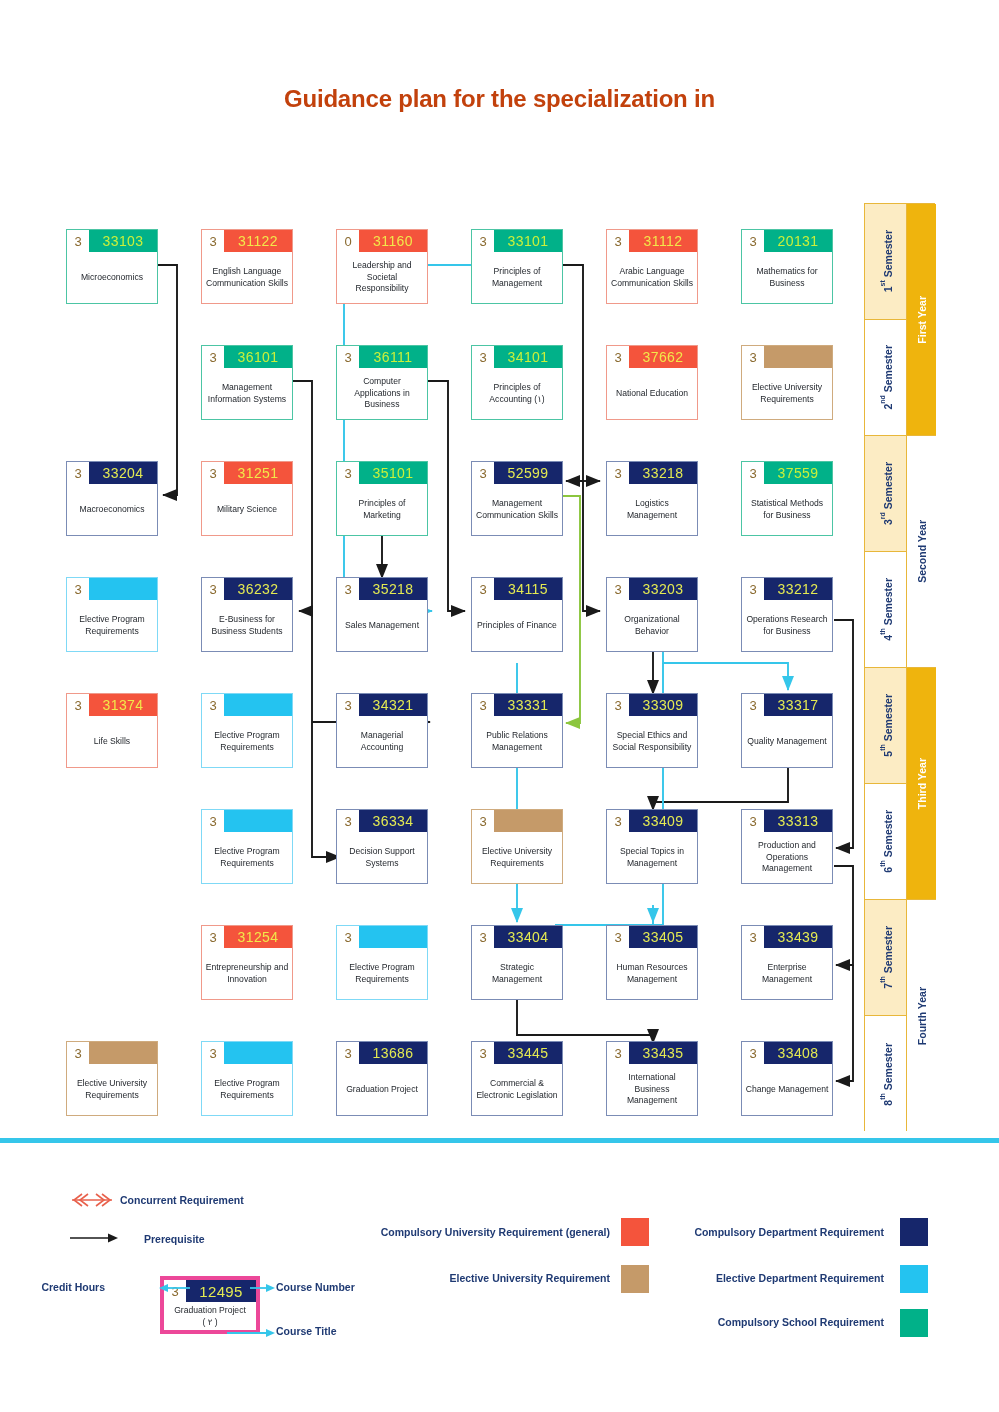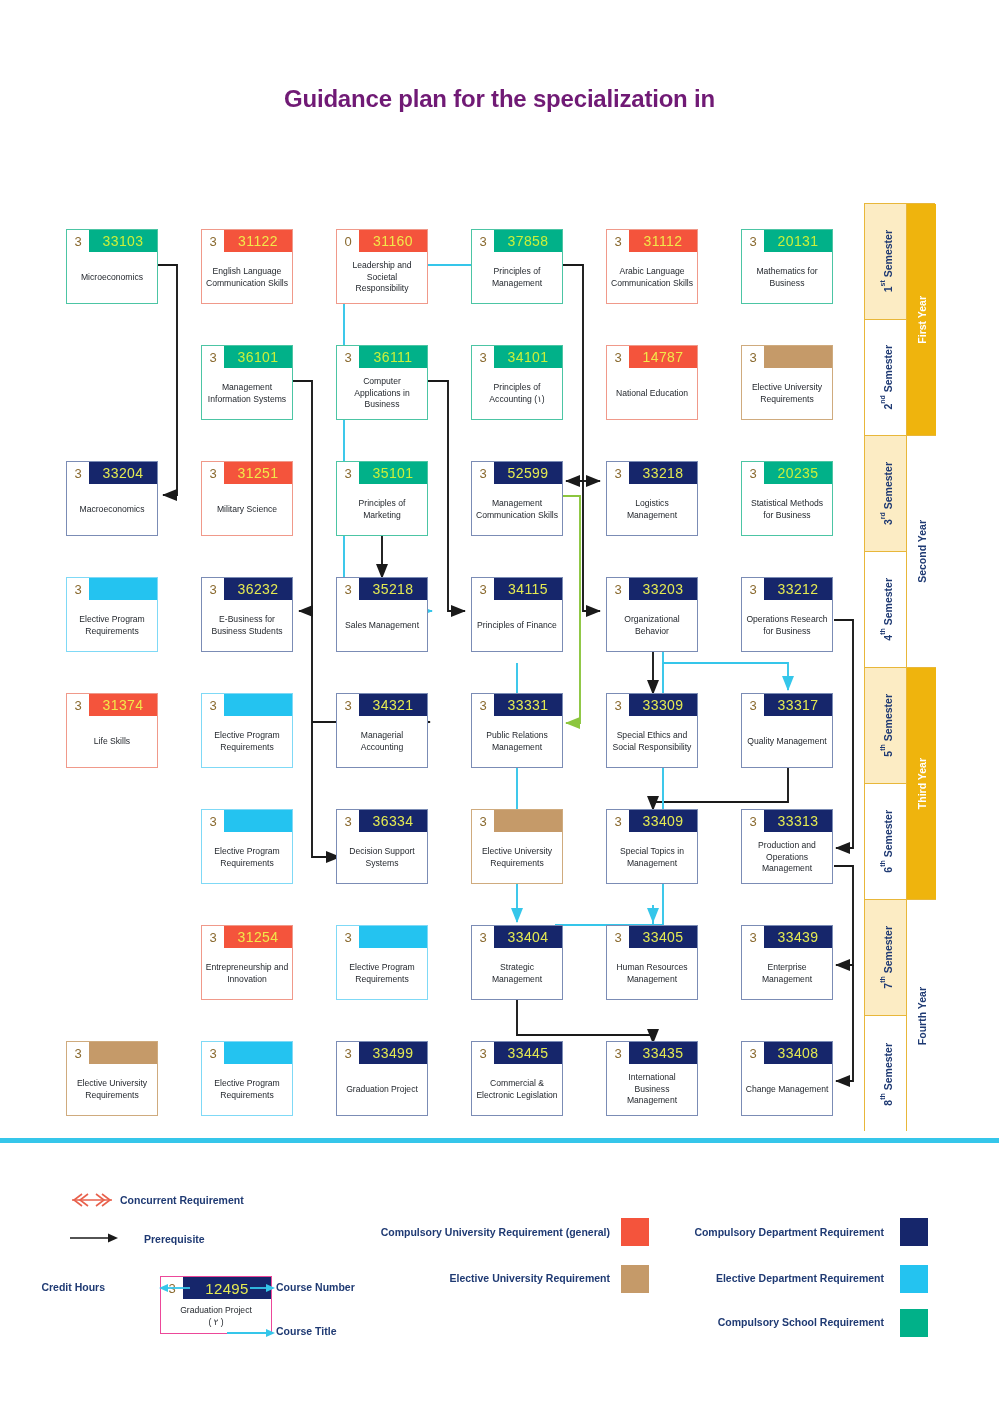--- a/index.html
+++ b/index.html
@@ -6,21 +6,21 @@
   body{
     width:999px;height:1412px;background:#ffffff;
     font-family:"Liberation Sans",sans-serif;
     position:relative;overflow:hidden;
   }
   #stage{position:absolute;left:0;top:0;width:999px;height:1412px;}
 
   
   .title{
     position:absolute;left:0;top:78px;width:999px;text-align:center;
-    font-size:24px;font-weight:bold;color:#701a75;line-height:42px;
+    font-size:24px;font-weight:bold;color:#c2410c;line-height:42px;
     letter-spacing:-0.2px;
   }
 
   
   .course{
     position:absolute;width:92px;height:75px;box-sizing:border-box;
     background:#ffffff;border:1px solid #9aa6c4;
     display:flex;flex-direction:column;
   }
   .chead{display:flex;height:22px;flex:0 0 22px;}
@@ -92,22 +92,22 @@
     position:absolute;left:0;top:1159px;width:999px;text-align:center;
     font-size:14px;font-weight:bold;color:#1f3a73;
   }
   .key-lbl{
     position:absolute;font-size:10.5px;font-weight:bold;color:#1f3a73;white-space:nowrap;
   }
   .key-lbl.r{text-align:right;}
   .swatch{position:absolute;width:28px;height:28px;}
 
   .legend-box{
-    position:absolute;left:160px;top:1276px;width:112px;height:58px;
-    box-sizing:border-box;border:1px solid #ec4899;background:#fff;
+    position:absolute;left:160px;top:1276px;width:100px;height:58px;
+    box-sizing:border-box;border:4px solid #ec4899;background:#fff;
     display:flex;flex-direction:column;
   }
   .legend-box .chead{height:22px;flex:0 0 22px;}
   .legend-box .ch-code{background:#16266b;color:#e4ea52;font-size:15px;}
   .legend-box .cbody{font-size:8.6px;line-height:12px;}
 
   
   svg.links{position:absolute;left:0;top:0;width:999px;height:1412px;pointer-events:none;}
 </style>
 </head>
@@ -192,21 +192,21 @@
       <div class="course cat-cur" style="left: 336px; top: 229px;">
         <div class="chead">
           <div class="ch-credit">0</div>
           <div class="ch-code">31160</div>
         </div>
         <div class="cbody">Leadership and Societal Responsibility</div>
       </div>
       <div class="course cat-csr" style="left: 471px; top: 229px;">
         <div class="chead">
           <div class="ch-credit">3</div>
-          <div class="ch-code">37858</div>
+          <div class="ch-code">33101</div>
         </div>
         <div class="cbody">Principles of Management</div>
       </div>
       <div class="course cat-cur" style="left: 606px; top: 229px;">
         <div class="chead">
           <div class="ch-credit">3</div>
           <div class="ch-code">31112</div>
         </div>
         <div class="cbody">Arabic Language Communication Skills</div>
       </div>
@@ -234,21 +234,21 @@
       <div class="course cat-csr" style="left: 471px; top: 345px;">
         <div class="chead">
           <div class="ch-credit">3</div>
           <div class="ch-code">34101</div>
         </div>
         <div class="cbody">Principles of Accounting (١)</div>
       </div>
       <div class="course cat-cur" style="left: 606px; top: 345px;">
         <div class="chead">
           <div class="ch-credit">3</div>
-          <div class="ch-code">14787</div>
+          <div class="ch-code">37662</div>
         </div>
         <div class="cbody">National Education</div>
       </div>
       <div class="course cat-eur" style="left: 741px; top: 345px;">
         <div class="chead">
           <div class="ch-credit">3</div>
           <div class="ch-code"></div>
         </div>
         <div class="cbody">Elective University Requirements</div>
       </div>
@@ -283,21 +283,21 @@
       <div class="course cat-cdr" style="left: 606px; top: 461px;">
         <div class="chead">
           <div class="ch-credit">3</div>
           <div class="ch-code">33218</div>
         </div>
         <div class="cbody">Logistics Management</div>
       </div>
       <div class="course cat-csr" style="left: 741px; top: 461px;">
         <div class="chead">
           <div class="ch-credit">3</div>
-          <div class="ch-code">20235</div>
+          <div class="ch-code">37559</div>
         </div>
         <div class="cbody">Statistical Methods for Business</div>
       </div>
       <div class="course cat-edr" style="left: 66px; top: 577px;">
         <div class="chead">
           <div class="ch-credit">3</div>
           <div class="ch-code"></div>
         </div>
         <div class="cbody">Elective Program Requirements</div>
       </div>
@@ -458,21 +458,21 @@
       <div class="course cat-edr" style="left: 201px; top: 1041px;">
         <div class="chead">
           <div class="ch-credit">3</div>
           <div class="ch-code"></div>
         </div>
         <div class="cbody">Elective Program Requirements</div>
       </div>
       <div class="course cat-cdr" style="left: 336px; top: 1041px;">
         <div class="chead">
           <div class="ch-credit">3</div>
-          <div class="ch-code">33499</div>
+          <div class="ch-code">13686</div>
         </div>
         <div class="cbody">Graduation Project</div>
       </div>
       <div class="course cat-cdr" style="left: 471px; top: 1041px;">
         <div class="chead">
           <div class="ch-credit">3</div>
           <div class="ch-code">33445</div>
         </div>
         <div class="cbody">Commercial &amp; Electronic Legislation</div>
       </div>

